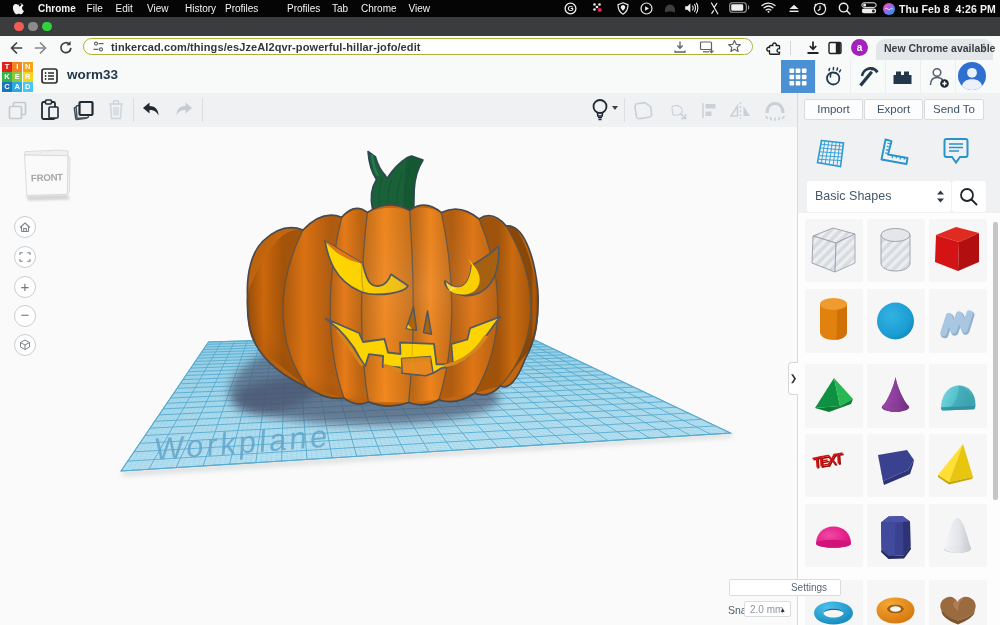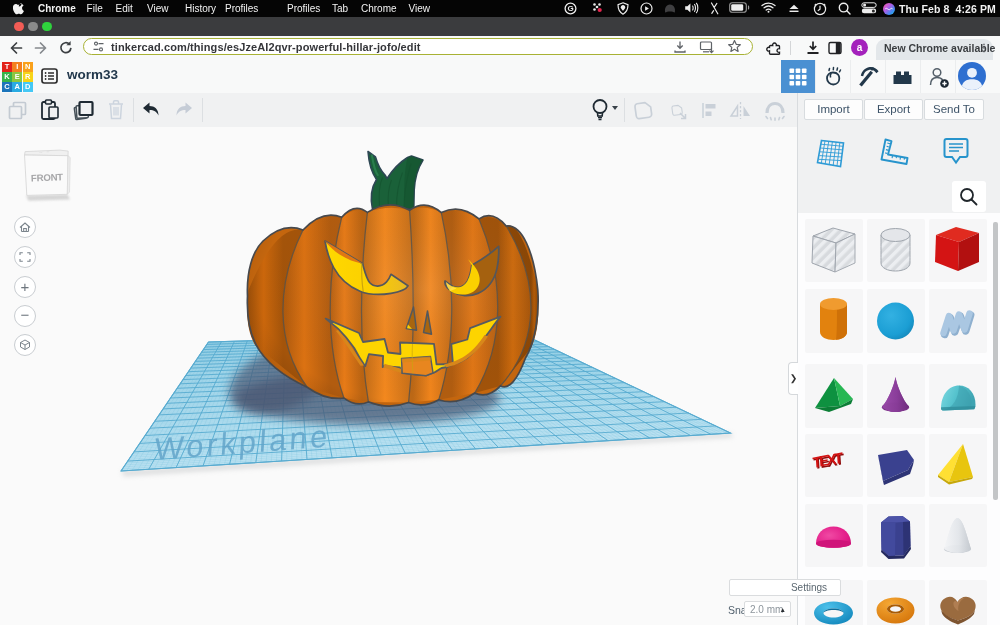--- a/index.html
+++ b/index.html
@@ -334,20 +334,26 @@
           <path d="M9 2.9 L5.3 25.2 M12.7 3.3 L9.2 25.8 M16.4 3.7 L13.2 26.5 M20.1 4.2 L17.2 27.2 M23.8 4.6 L21 27.9 M5 6.2 L27.1 8.3 M4.5 10 L26.7 11.9 M4 13.8 L26.2 15.4 M3.4 17.6 L25.7 19 M2.9 21.3 L25.2 22.6"></path>
         </g>
       </svg>
     <svg class="abs" style="left:81px;top:44px;" width="33" height="32" viewBox="0 0 33 32">
         <path d="M6.5 2.5 L12.5 4.2 L9 17.5 L28.5 21 L27.5 27 L2.5 22.5 Z" fill="none" stroke="#2794cc" stroke-width="1.9" stroke-linejoin="round"></path>
         <path d="M8.3 6 L11 6.7 M7.6 9.3 L9.7 9.9 M6.9 12.6 L9.7 13.4 M6.2 15.9 L8.3 16.5 M13.5 18.6 L13.1 21.2 M17.5 19.3 L17.2 21.2 M21.5 20 L21.1 22.6 M25.5 20.7 L25.2 22.6" stroke="#2794cc" stroke-width="1.1"></path>
       </svg>
     <svg class="abs" style="left:145px;top:44px;" width="26" height="32" viewBox="0 0 26 32">
         <path d="M3.5 2 H22.5 C23.6 2 24.5 2.9 24.5 4 V18 C24.5 19.1 23.6 20 22.5 20 H17 L13 25.5 L9 20 H3.5 C2.4 20 1.5 19.1 1.5 18 V4 C1.5 2.9 2.4 2 3.5 2Z" fill="none" stroke="#2794cc" stroke-width="2"></path>
         <path d="M6 7 H20 M6 10.5 H20 M6 14 H16" stroke="#2794cc" stroke-width="1.5"></path>
+      </svg>
+  </div>
+  <div id="selectrow">
+      <span>Basic Shapes</span>
+    <svg class="abs" style="right:6px;top:8px;" width="9" height="15" viewBox="0 0 9 15">
+        <path d="M1 5.5 L4.5 1.5 L8 5.5Z M1 9.5 L4.5 13.5 L8 9.5Z" fill="#2c3a45"></path>
       </svg>
   </div>
   <div id="searchbtn">
     <svg style="margin:6px 0 0 7px;" width="19" height="19" viewBox="0 0 19 19">
         <circle cx="8" cy="8" r="6" fill="none" stroke="#20262b" stroke-width="1.8"></circle>
         <path d="M12.5 12.5 L17.5 17.5" stroke="#20262b" stroke-width="1.8" stroke-linecap="round"></path>
       </svg>
   </div>
   <div style="position:absolute;left:0;top:120px;width:203px;height:412px;background:#fdfdfe;"></div>
   <div id="shapegrid">

